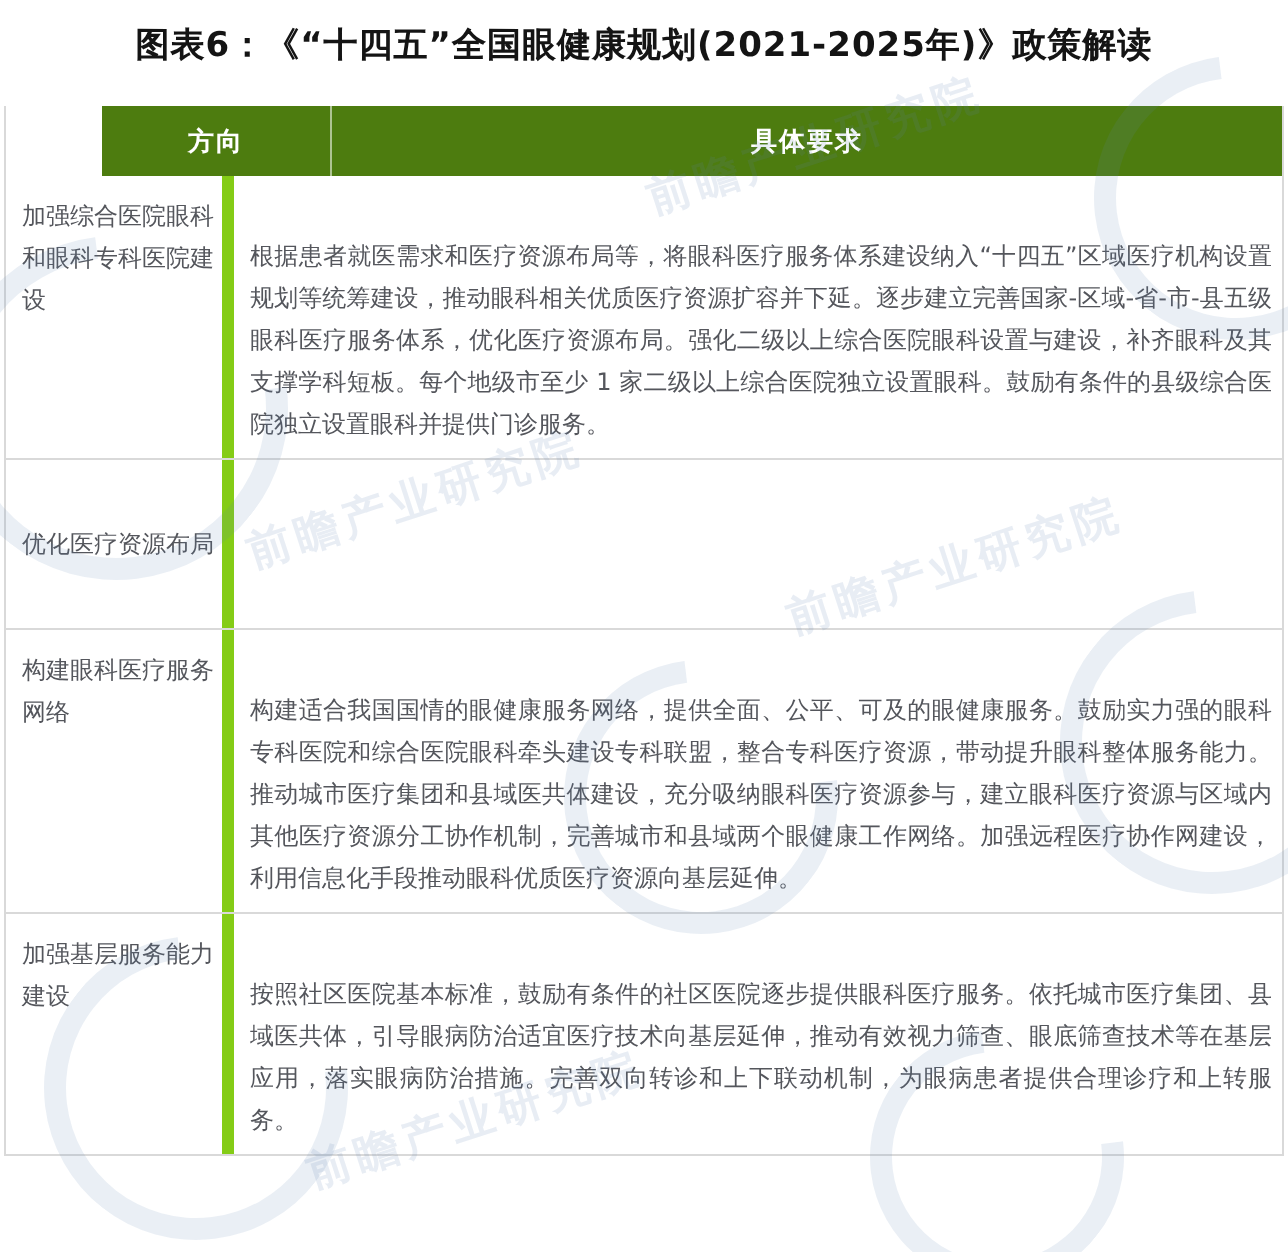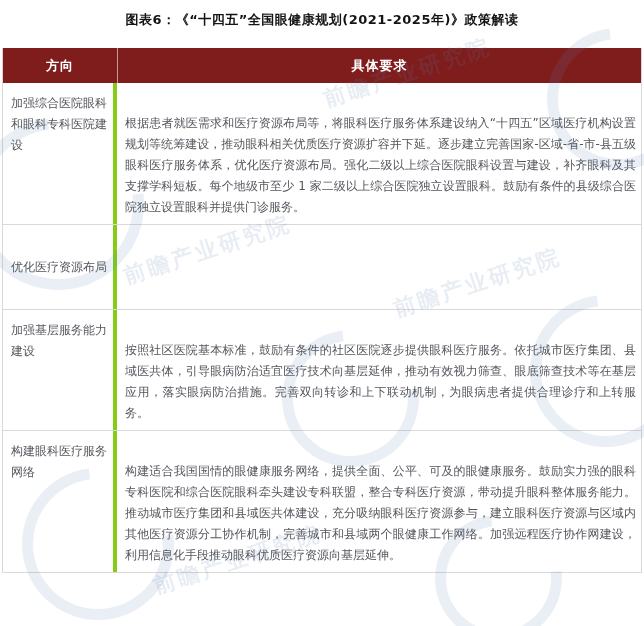--- a/index.html
+++ b/index.html
@@ -9,36 +9,37 @@
     font-family:"DejaVu Sans","Liberation Sans",sans-serif;
     position:relative;
     overflow:hidden;
     -webkit-font-smoothing:antialiased;
   }
   .page{position:relative;width:100%;height:100%;z-index:1;}
 
   .chart-title{
     padding-top:11px;
     text-align:center;
-    font-size:13px;
+    font-size:17px;
     font-weight:bold;
     color:#141414;
     letter-spacing:0.5px;
   }
 
   .policy-table{
     margin:19px 2px 0 2px;
     border:1px solid #d9d9d9;
     border-top:none;
   }
   .thead{
     display:grid;
     grid-template-columns:114px 1fr;
-    background:#7f1d1d;
+    background:#4d7c0f;
     height:35px;
+    margin-left:48px;
   }
   .th{
     color:#ffffff;
     font-size:13px;
     font-weight:bold;
     display:flex;align-items:center;justify-content:center;
     letter-spacing:1px;
   }
   .th.col2{border-left:1px solid rgba(255,255,255,0.55);}
 
@@ -48,21 +49,21 @@
   }
   .tbody .tr{border-top:1px solid #d9d9d9;}
   .tbody .tr:first-child{border-top:none;}
   .td{
     font-size:12px;
     line-height:21px;
     color:#54565c;
   }
   .td.label{
     padding:10px 4px 8px 8px;
-    border-right:4px solid #84cc16;
+    border-right:6px solid #84cc16;
   }
   .td.content{
     padding:10px 5px 6px 8px;
     text-align:justify;
     margin-top:20px;
   }
   
   .tbody .tr:nth-child(1){min-height:118px;}
   .tbody .tr:nth-child(2){min-height:84px;}
   .tbody .tr:nth-child(3){min-height:114px;}
@@ -111,26 +112,26 @@
     </div>
     <div class="tbody">
       <div class="tr">
         <div class="td label">加强综合医院眼科和眼科专科医院建设</div>
         <div class="td content">根据患者就医需求和医疗资源布局等，将眼科医疗服务体系建设纳入“十四五”区域医疗机构设置规划等统筹建设，推动眼科相关优质医疗资源扩容并下延。逐步建立完善国家-区域-省-市-县五级眼科医疗服务体系，优化医疗资源布局。强化二级以上综合医院眼科设置与建设，补齐眼科及其支撑学科短板。每个地级市至少 1 家二级以上综合医院独立设置眼科。鼓励有条件的县级综合医院独立设置眼科并提供门诊服务。</div>
       </div>
       <div class="tr">
         <div class="td label">优化医疗资源布局</div>
       </div>
       <div class="tr">
+        <div class="td label">构建眼科医疗服务网络</div>
+        <div class="td content">构建适合我国国情的眼健康服务网络，提供全面、公平、可及的眼健康服务。鼓励实力强的眼科专科医院和综合医院眼科牵头建设专科联盟，整合专科医疗资源，带动提升眼科整体服务能力。推动城市医疗集团和县域医共体建设，充分吸纳眼科医疗资源参与，建立眼科医疗资源与区域内其他医疗资源分工协作机制，完善城市和县域两个眼健康工作网络。加强远程医疗协作网建设，利用信息化手段推动眼科优质医疗资源向基层延伸。</div>
+      </div>
+      <div class="tr">
         <div class="td label">加强基层服务能力建设</div>
         <div class="td content">按照社区医院基本标准，鼓励有条件的社区医院逐步提供眼科医疗服务。依托城市医疗集团、县域医共体，引导眼病防治适宜医疗技术向基层延伸，推动有效视力筛查、眼底筛查技术等在基层应用，落实眼病防治措施。完善双向转诊和上下联动机制，为眼病患者提供合理诊疗和上转服务。</div>
-      </div>
-      <div class="tr">
-        <div class="td label">构建眼科医疗服务网络</div>
-        <div class="td content">构建适合我国国情的眼健康服务网络，提供全面、公平、可及的眼健康服务。鼓励实力强的眼科专科医院和综合医院眼科牵头建设专科联盟，整合专科医疗资源，带动提升眼科整体服务能力。推动城市医疗集团和县域医共体建设，充分吸纳眼科医疗资源参与，建立眼科医疗资源与区域内其他医疗资源分工协作机制，完善城市和县域两个眼健康工作网络。加强远程医疗协作网建设，利用信息化手段推动眼科优质医疗资源向基层延伸。</div>
       </div>
     </div>
   </div>
 
 </div>
 
 <div class="wm-layer">
   <div class="wm-ring" style="left:-28px;top:118px;width:150px;height:150px;"></div>
   <div class="wm-ring" style="right:-45px;top:28px;width:120px;height:120px;"></div>
   <div class="wm-ring" style="right:-38px;top:295px;width:130px;height:130px;"></div>

